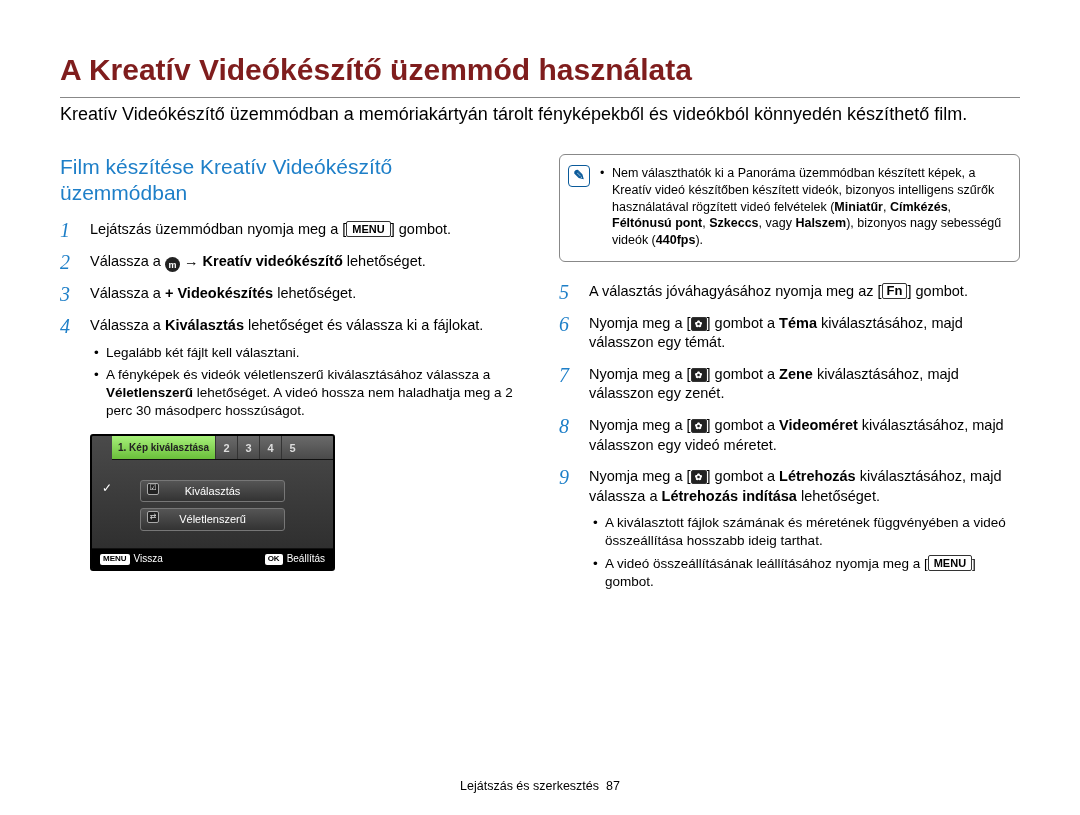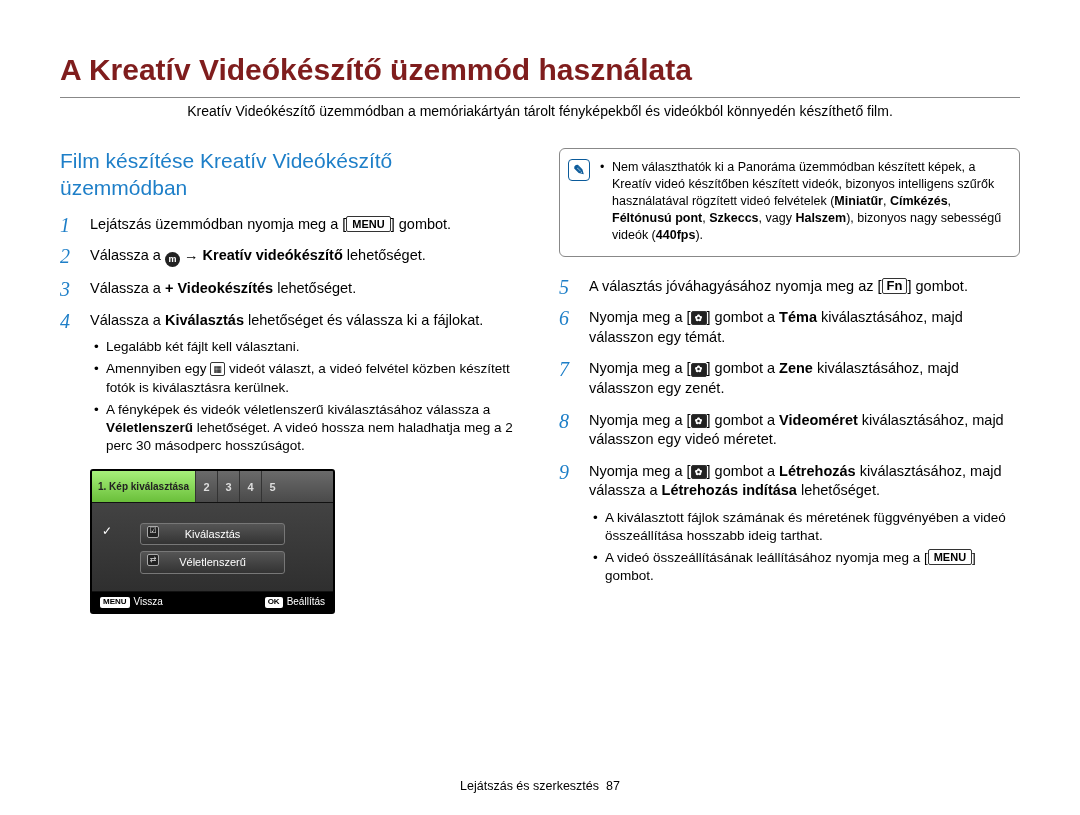--- a/index.html
+++ b/index.html
@@ -15,21 +15,21 @@
     font-size: 14.5px;
     line-height: 1.35;
   }
   h1.page-title {
     color: #7f1d1d;
     font-size: 30px;
     font-weight: 700;
     margin: 0 0 6px 0;
   }
   .rule { border: none; border-top: 1px solid #888; margin: 0 0 4px 0; }
-  .intro { font-size: 14px; margin: 0 0 28px 0; font-weight: 400; text-align: center; }
+  .intro { font-size: 18px; margin: 0 0 28px 0; font-weight: 400; }
   .columns { display: flex; gap: 38px; }
   .col { flex: 1 1 0; min-width: 0; }
   h2.section-title {
     color: #1e7fc8;
     font-size: 21px;
     font-weight: 400;
     margin: 0 0 14px 0;
     line-height: 1.25;
   }
   ol.steps { list-style: none; margin: 0; padding: 0; counter-reset: step; }
@@ -141,23 +141,24 @@
     border: 2px solid #000;
     border-radius: 3px;
     background: linear-gradient(#4a4a4a, #2a2a2a);
     color: #fff;
     font-size: 11px;
     overflow: hidden;
   }
   .screen .tabs {
     display: flex;
     background: linear-gradient(#6a6a6a, #4a4a4a);
-    height: 32px;
+    height: 24px;
     align-items: stretch;
     border-bottom: 1px solid #111;
+    margin-left: 20px;
   }
   .screen .tabs .tab-active {
     background: linear-gradient(#a7f07a, #6abf3a);
     color: #222;
     padding: 0 6px;
     font-size: 10px;
     display: flex; align-items: center;
     font-weight: 700;
   }
   .screen .tabs .t {
@@ -240,23 +241,20 @@
       </li>
       <li>
         <span class="num">3</span>
         <span>Válassza a </span><b>+ Videokészítés</b><span> lehetőséget.</span>
       </li>
       <li>
         <span class="num">4</span>
         <span>Válassza a </span><b>Kiválasztás</b><span> lehetőséget és válassza ki a fájlokat.</span>
         <ul class="sub">
           <li>Legalább két fájlt kell választani.</li>
-          <li>
-            <span>Amennyiben egy </span><span class="icon-film">▦</span><span> videót választ, a videó felvétel közben készített fotók is kiválasztásra kerülnek.</span>
-          </li>
           <li>
             <span>A fényképek és videók véletlenszerű kiválasztásához válassza a </span><b>Véletlenszerű</b><span> lehetőséget. A videó hossza nem haladhatja meg a 2 perc 30 másodperc hosszúságot.</span>
           </li>
         </ul>
 
         
         <div class="screen">
           <div class="tabs">
             <div class="tab-active">1. Kép kiválasztása</div>
             <div class="t">2</div>

